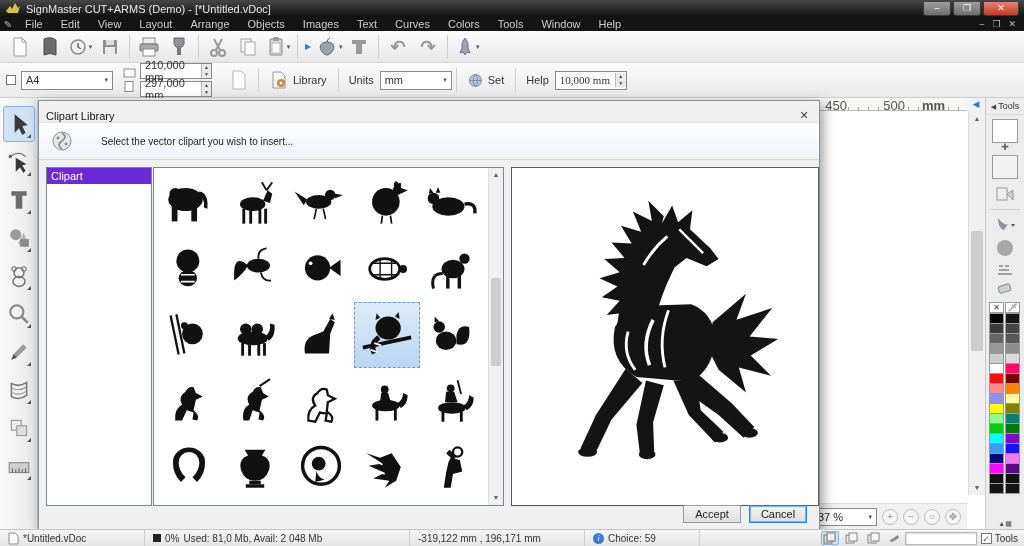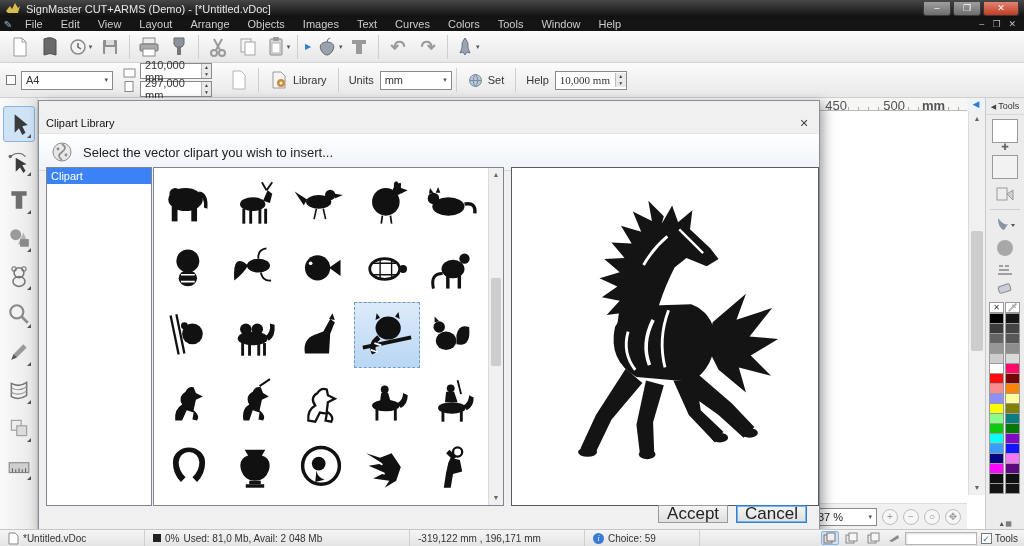--- a/index.html
+++ b/index.html
@@ -67,40 +67,40 @@
   .prow { display:flex; }
   .psw { width:15px; height:11px; border:1px solid #9a9a9a; margin:0 0 -1px 0; }
   .psw + .psw { margin-left:1px; }
   .phead { display:flex; }
   .phead span { width:15px; height:11px; border:1px solid #9a9a9a; font-size:8px; text-align:center; line-height:10px; color:#333; background:#fff; }
   .phead span + span { margin-left:1px; }
   .tp-bottom { position:absolute; bottom:1px; left:0; right:0; text-align:center; font-size:7px; color:#555; }
 
   
   .dialog { position:absolute; left:38px; top:100px; width:782px; height:430px; background:#f0f0f0; border:1px solid #898f98; box-shadow:3px 4px 12px rgba(0,0,0,.4); }
-  .dlg-title { height:21px; display:flex; align-items:flex-start; padding:16px 7px; font-size:11px; color:#111; }
+  .dlg-title { height:21px; display:flex; align-items:flex-end; padding:0 7px; font-size:11px; color:#111; }
   .dlg-close { margin-left:auto; font-size:11px; color:#444; width:16px; text-align:center; }
   .dlg-header { height:38px; background:linear-gradient(#ffffff,#eef3f8); border-top:1px solid #e3e3e3; border-bottom:1px solid #d8d8d8; display:flex; align-items:center; padding:0 10px; gap:8px; }
   .dlg-header .htitle { color:#2a6fd0; font-weight:bold; font-size:12px; }
-  .dlg-header .hsub { font-size:13px; color:#222; }
+  .dlg-header .hsub { font-size:10px; color:#222;margin-left:18px; }
   .cat-list { position:absolute; left:7px; top:66px; width:106px; height:339px; background:#fff; border:1px solid #7f858d; font-size:11px; overflow:hidden; }
   .cat-item { padding:2px 4px; }
-  .cat-item.selected { background:#3b82f6; color:#fff; }
+  .cat-item.selected { background:#6d28d9; color:#fff; }
   .grid-wrap { position:absolute; left:114px; top:66px; width:351px; height:339px; background:#fff; border:1px solid #7f858d; }
   .grid { position:absolute; left:0; top:0; right:15px; bottom:0; display:grid; grid-template-columns:repeat(5,1fr); grid-auto-rows:66px; padding:2px; overflow:hidden; }
   .cell { display:flex; align-items:center; justify-content:center; border:1px dashed transparent; }
   .cell svg { width:56px; height:46px; }
   .cell.selected { background:linear-gradient(#ddebfb,#b9d6f3); border-color:#6f9cc6; }
   .gscroll { position:absolute; right:0; top:0; width:15px; bottom:0; background:#f0f0f0; border-left:1px solid #dcdcdc; }
   .gscroll .arr { height:14px; text-align:center; font-size:7px; color:#666; line-height:14px; }
   .gscroll .arr.dn { position:absolute; bottom:0; left:0; right:0; }
   .gscroll .thumb { position:absolute; top:110px; left:2px; right:2px; height:88px; background:#cdcdcd; border-radius:2px; }
   .preview { position:absolute; left:472px; top:66px; width:308px; height:339px; background:#fff; border:1px solid #565b61; display:flex; align-items:center; justify-content:center; }
   .dlg-buttons { position:absolute; right:12px; bottom:6px; display:flex; gap:8px; }
-  .btn { min-width:58px; height:18px; background:linear-gradient(#f4f4f4,#dfdfdf); border:1px solid #9a9a9a; font-size:17px; text-align:center; line-height:16px; padding:0 8px; }
+  .btn { min-width:58px; height:18px; background:linear-gradient(#f4f4f4,#dfdfdf); border:1px solid #9a9a9a; font-size:11px; text-align:center; line-height:16px; padding:0 8px; }
   .btn.focused { border:1px solid #2d7fd8; box-shadow:0 0 0 1px #7ab2e8 inset; }
 
   
   .statusbar { position:absolute; left:0; right:0; bottom:0; height:17px; background:linear-gradient(#f5f5f5,#e4e4e4); border-top:1px solid #c6c6c6; display:flex; align-items:center; font-size:10px; color:#333; }
   .sb-cell { display:flex; align-items:center; gap:4px; padding:0 8px; height:100%; border-right:1px solid #cfcfcf; white-space:nowrap; }
   .sb-right { margin-left:auto; display:flex; align-items:center; gap:4px; padding-right:6px; }
   .sb-cube { width:18px; height:14px; display:flex; align-items:center; justify-content:center; border-radius:2px; }
   .sb-cube.active { background:#cfe0f5; border:1px solid #8ab4dd; }
   .sb-field { width:72px; height:13px; background:#fff; border:1px solid #b5b5b5; box-shadow:inset 1px 1px 2px #ddd; }
   .sb-tools { display:flex; align-items:center; gap:3px; }

